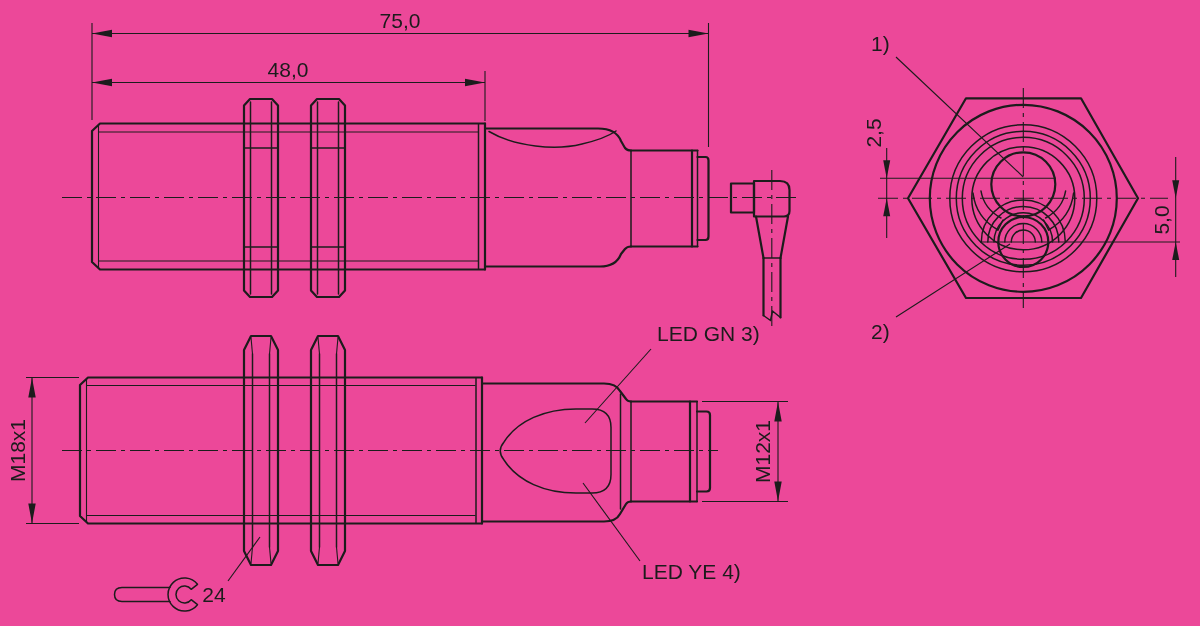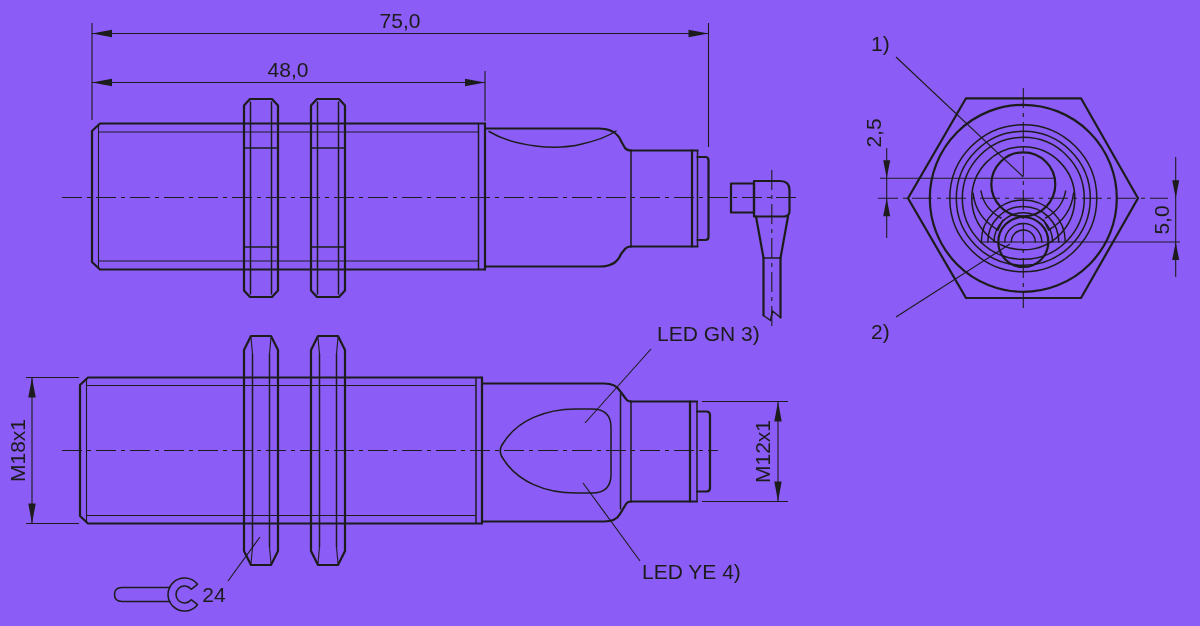--- a/index.html
+++ b/index.html
@@ -1,16 +1,16 @@
 <!DOCTYPE html>
 <html><head>
 <meta charset="utf-8">
 <style>
   html,body{margin:0;padding:0;background:#ffffff;}
-  .stage{position:relative;width:1200px;height:626px;background:#8b5cf6;overflow:hidden;}
+  .stage{position:relative;width:1200px;height:626px;background:#ec4899;overflow:hidden;}
   svg{display:block;}
   .ol{stroke:#1c1c1c;stroke-width:2.2;fill:none;stroke-linecap:round;stroke-linejoin:round;}
   .ml{stroke:#1c1c1c;stroke-width:1.5;fill:none;stroke-linecap:round;stroke-linejoin:round;}
   .tl{stroke:#1c1c1c;stroke-width:1.1;fill:none;stroke-linecap:butt;}
   .cl{stroke:#1c1c1c;stroke-width:1.1;fill:none;stroke-dasharray:20 5 4 5;stroke-linecap:butt;}
   .arrow{fill:#1c1c1c;stroke:none;}
   text{font-family:"Liberation Sans","DejaVu Sans",sans-serif;font-size:21px;fill:#1c1c1c;}
 </style>
 </head>
 <body>

